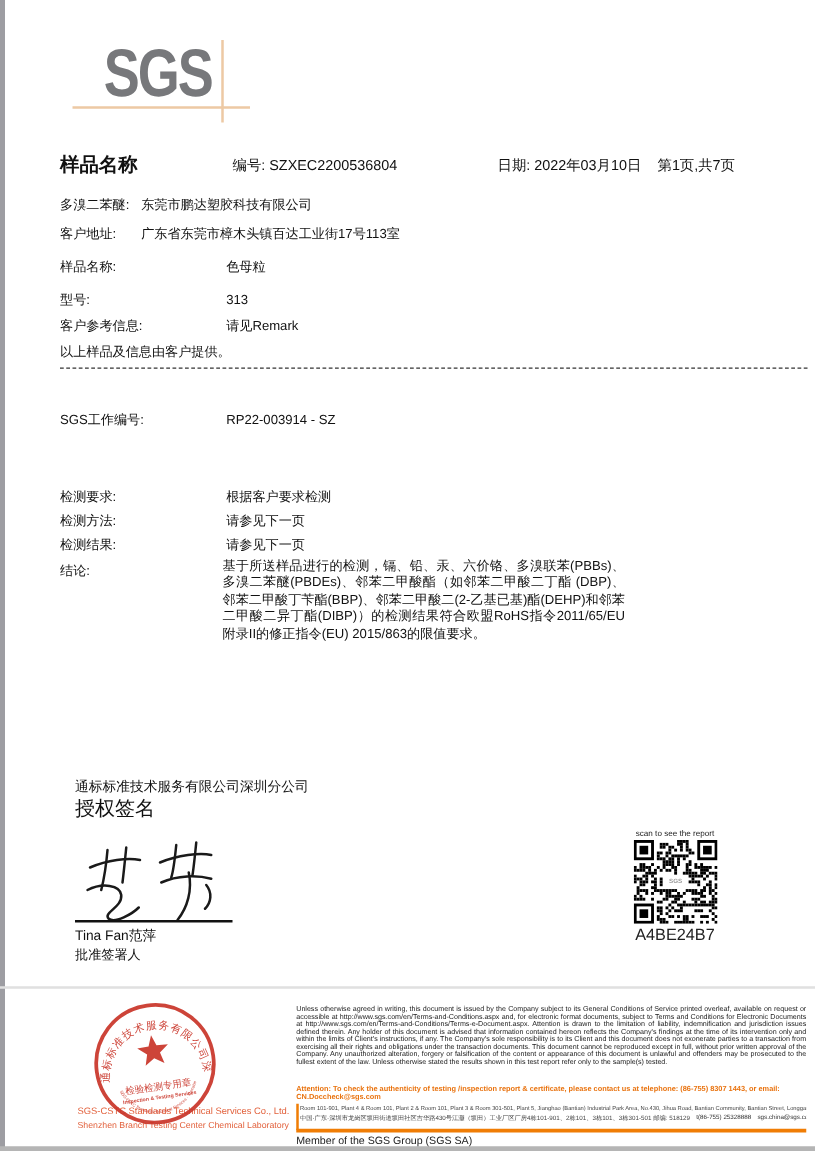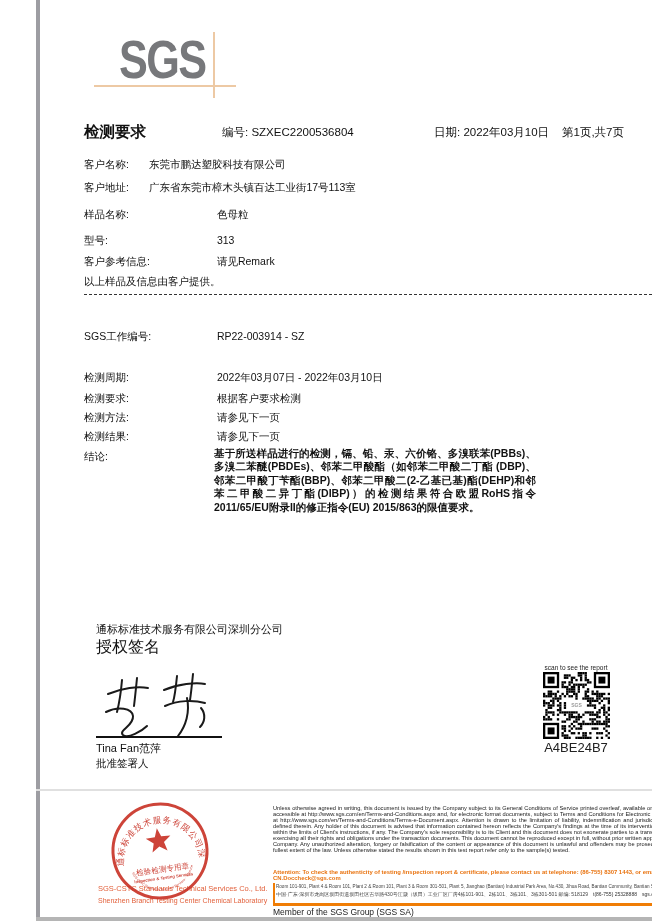--- a/index.html
+++ b/index.html
@@ -1,20 +1,20 @@
 <!DOCTYPE html>
 <html lang="zh"><head>
 <meta charset="utf-8">
 <style>
   html,body{margin:0;padding:0;}
   body{
     width:652px;height:921px;background:#ffffff;position:relative;overflow:hidden;
     font-family:"Liberation Sans","DejaVu Sans",sans-serif;color:#111;
   }
-  .page{position:absolute;inset:0;margin-left:36px;}
+  .page{position:absolute;inset:0;}
   .edge-left{position:absolute;left:0;top:0;width:4px;height:921px;background:#9d9da2;}
   .edge-bottom{position:absolute;left:0;bottom:0;width:652px;height:4px;background:#b5b5b5;}
 
   
   .logo-text{
     position:absolute;left:83px;top:32px;font-size:54px;font-weight:bold;line-height:1;
     color:#77787b;letter-spacing:-2px;transform:scaleX(0.8);transform-origin:left top;
   }
   .logo-hline{position:absolute;left:58px;top:85px;width:142px;height:2px;background:#edc9a4;}
   .logo-vline{position:absolute;left:177px;top:32px;width:2px;height:66px;background:#edc9a4;}
@@ -28,21 +28,21 @@
 
   
   .row{position:absolute;left:48px;font-size:10.5px;white-space:nowrap;color:#111;line-height:1.2;}
   .row .lbl{display:inline-block;}
   .w62 .lbl{width:62px;}
   .w130 .lbl{width:130px;}
   .note{position:absolute;left:48px;font-size:10.5px;}
   .dashline{position:absolute;left:48px;top:294px;width:598px;border-top:1px dashed #333;}
 
   .concl-lbl{position:absolute;left:48px;top:450px;font-size:10.5px;}
-  .concl{position:absolute;left:178px;top:447px;width:322px;font-size:10.5px;line-height:13.4px;text-align:justify;font-weight:bold;}
+  .concl{position:absolute;left:178px;top:447px;width:322px;font-size:10.5px;line-height:13.4px;text-align:justify;}
 
   
   .sig-company{position:absolute;left:60px;top:622px;font-size:11px;}
   .sig-auth{position:absolute;left:60px;top:637px;font-size:16px;}
   .sig-svg{position:absolute;left:58px;top:672px;}
   .sig-line{position:absolute;left:60px;top:736px;width:126px;height:1.5px;background:#111;}
   .sig-name{position:absolute;left:60px;top:741px;font-size:11px;}
   .sig-role{position:absolute;left:60px;top:757px;font-size:10.5px;}
 
   
@@ -69,33 +69,33 @@
 <body>
 
 <div class="page">
   <div class="edge-left"></div>
   <div class="edge-bottom"></div>
 
   <div class="logo-text">SGS</div>
   <div class="logo-hline"></div>
   <div class="logo-vline"></div>
 
-  <div class="hdr title">检测要求</div>
+  <div class="hdr title">样品名称</div>
   <div class="hdr rno">
     <span>编号:</span>
     <span>SZXEC2200536804</span>
   </div>
   <div class="hdr rdate">
     <span>日期:</span>
     <span>2022年03月10日</span>
   </div>
   <div class="hdr rpages">第1页,共7页</div>
 
   <div class="row w62" style="top:158px">
-    <span class="lbl">客户名称:</span>
+    <span class="lbl">多溴二苯醚:</span>
     <span class="val">东莞市鹏达塑胶科技有限公司</span>
   </div>
   <div class="row w62" style="top:181px">
     <span class="lbl">客户地址:</span>
     <span class="val">广东省东莞市樟木头镇百达工业街17号113室</span>
   </div>
   <div class="row w130" style="top:208px">
     <span class="lbl">样品名称:</span>
     <span class="val">色母粒</span>
   </div>
@@ -106,24 +106,20 @@
   <div class="row w130" style="top:255px">
     <span class="lbl">客户参考信息:</span>
     <span class="val">请见Remark</span>
   </div>
   <div class="note" style="top:275px">以上样品及信息由客户提供。</div>
   <div class="dashline"></div>
 
   <div class="row w130" style="top:330px">
     <span class="lbl">SGS工作编号:</span>
     <span class="val">RP22-003914 - SZ</span>
-  </div>
-  <div class="row w130" style="top:371px">
-    <span class="lbl">检测周期:</span>
-    <span class="val">2022年03月07日 - 2022年03月10日</span>
   </div>
   <div class="row w130" style="top:392px">
     <span class="lbl">检测要求:</span>
     <span class="val">根据客户要求检测</span>
   </div>
   <div class="row w130" style="top:411px">
     <span class="lbl">检测方法:</span>
     <span class="val">请参见下一页</span>
   </div>
   <div class="row w130" style="top:430px">

